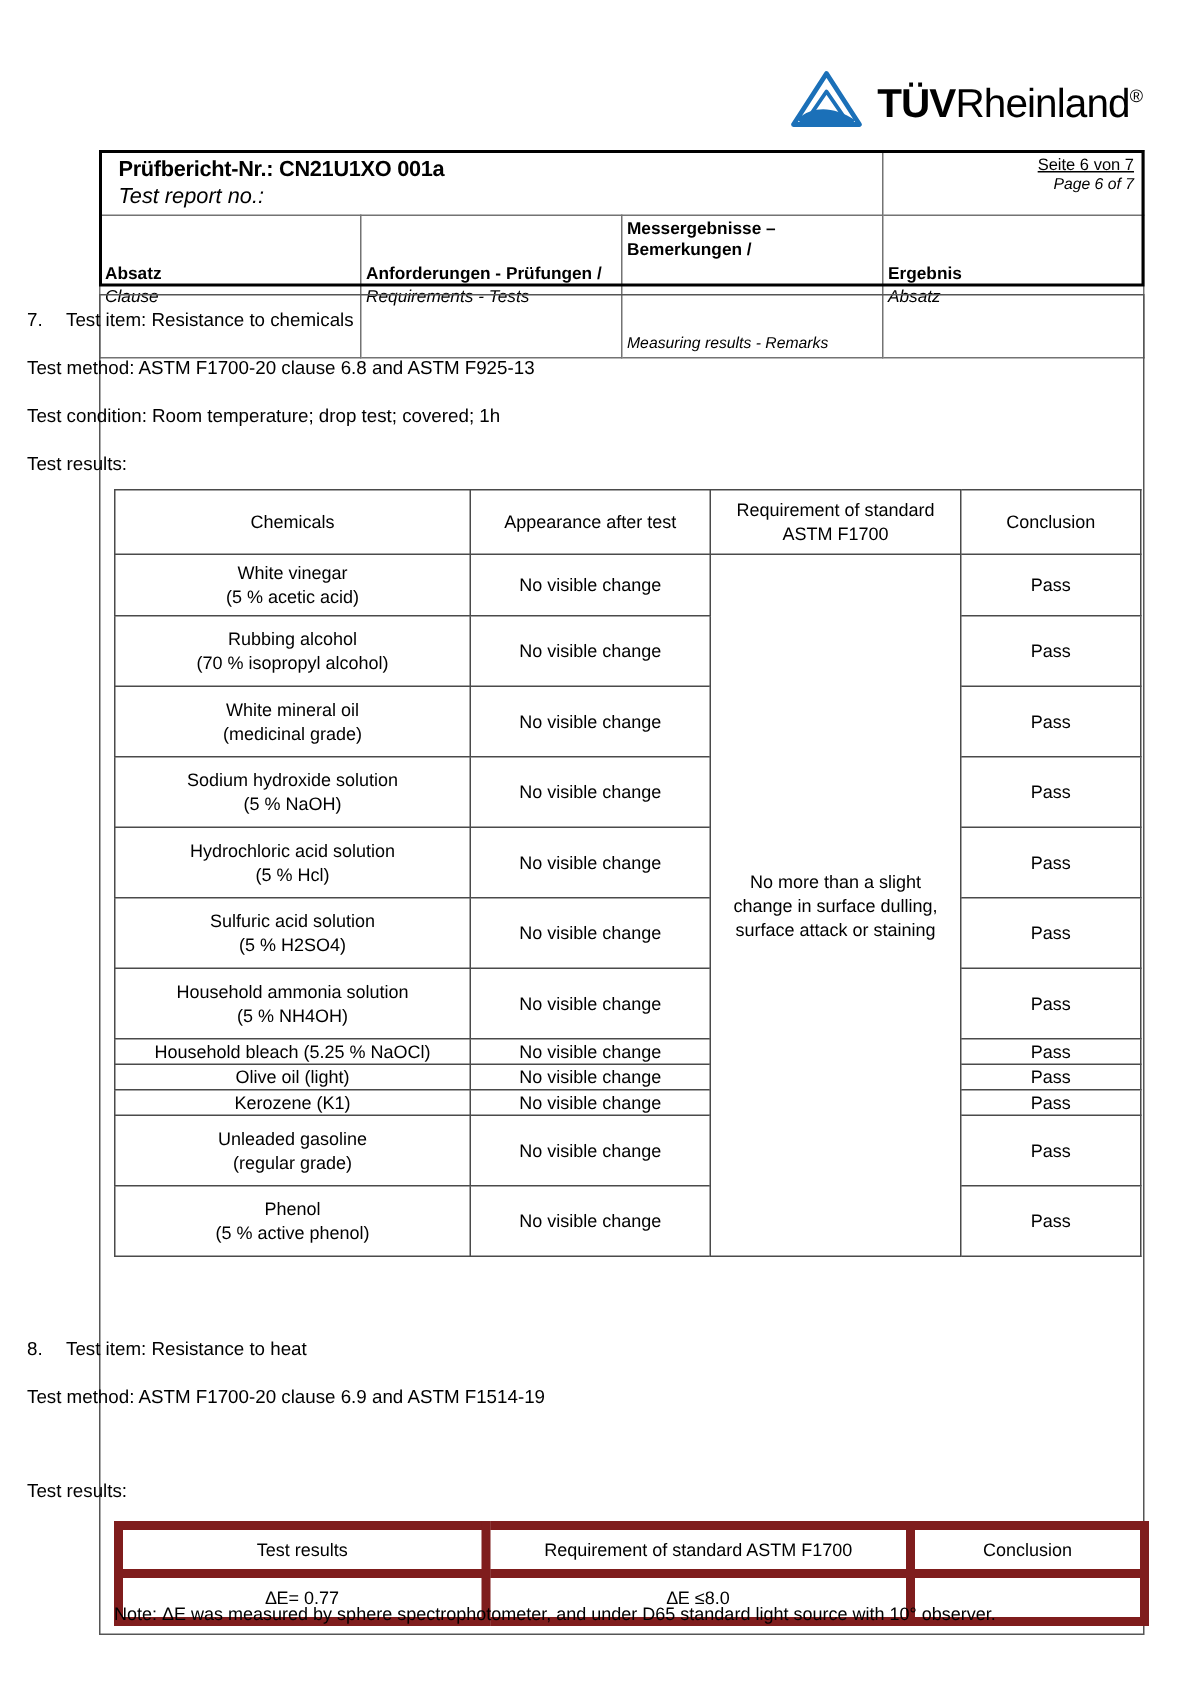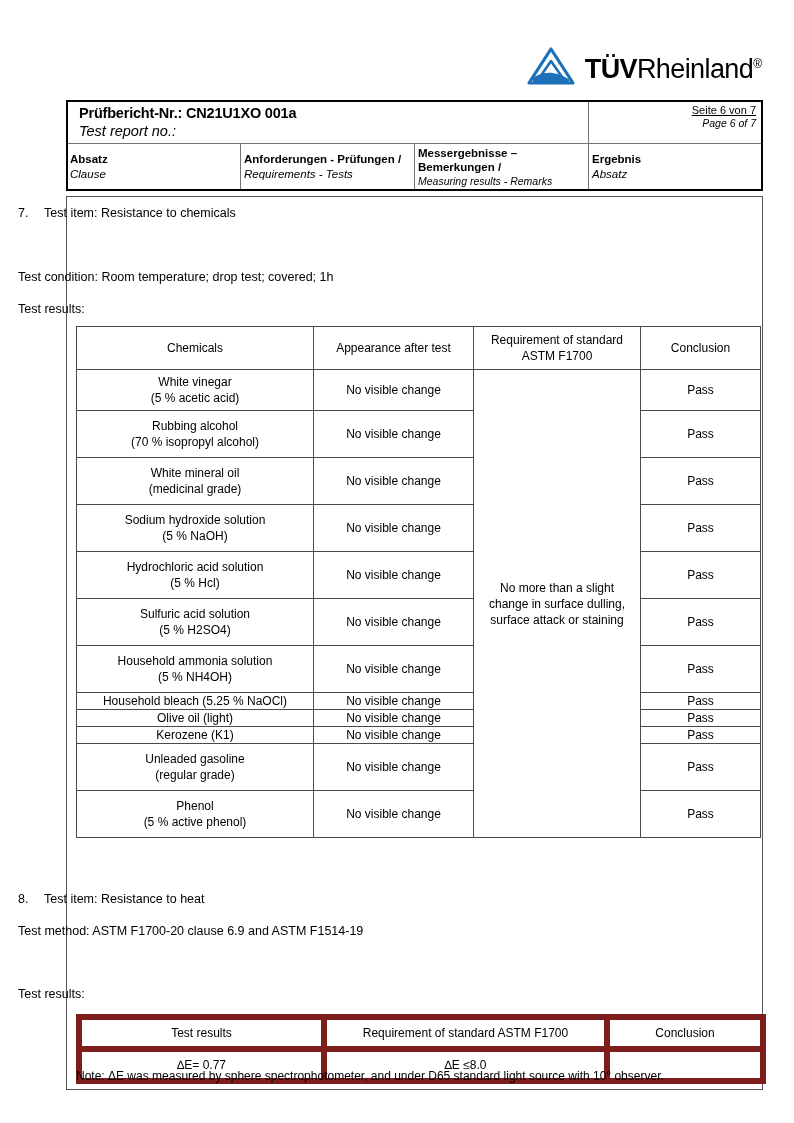--- a/index.html
+++ b/index.html
@@ -150,20 +150,21 @@
   }
   .hc-de-sm {
     font-size: 11.5px;
     font-weight: bold;
     line-height: 14px;
   }
   .hc-en-sm {
     font-size: 10.5px;
     font-style: italic;
     line-height: 14px;
+    margin-top: 48px;
   }
 
   
   .body-frame {
     position: absolute;
     left: 66px;
     top: 196px;
     width: 697px;
     height: 894px;
     border: 1.5px solid #555555;
@@ -304,20 +305,23 @@
       </td>
     </tr>
   </tbody>
     </table>
   <div class="hdr-outer"></div>
 
   <div class="body-frame"></div>
 
   <div class="sec" style="top:205px">
     <div class="sec-head"><span class="num">7.</span><span>Test item: Resistance to chemicals</span></div>
+  </div>
+  <div class="sec" style="top:237px">
+    <div class="sec-line">Test method: ASTM F1700-20 clause 6.8 and ASTM F925-13</div>
   </div>
   <div class="sec" style="top:269px">
     <div class="sec-line">Test condition: Room temperature; drop test; covered; 1h</div>
   </div>
   <div class="sec" style="top:301px">
     <div class="sec-line">Test results:</div>
   </div>
 
   <table class="chem-table">
     <colgroup>

